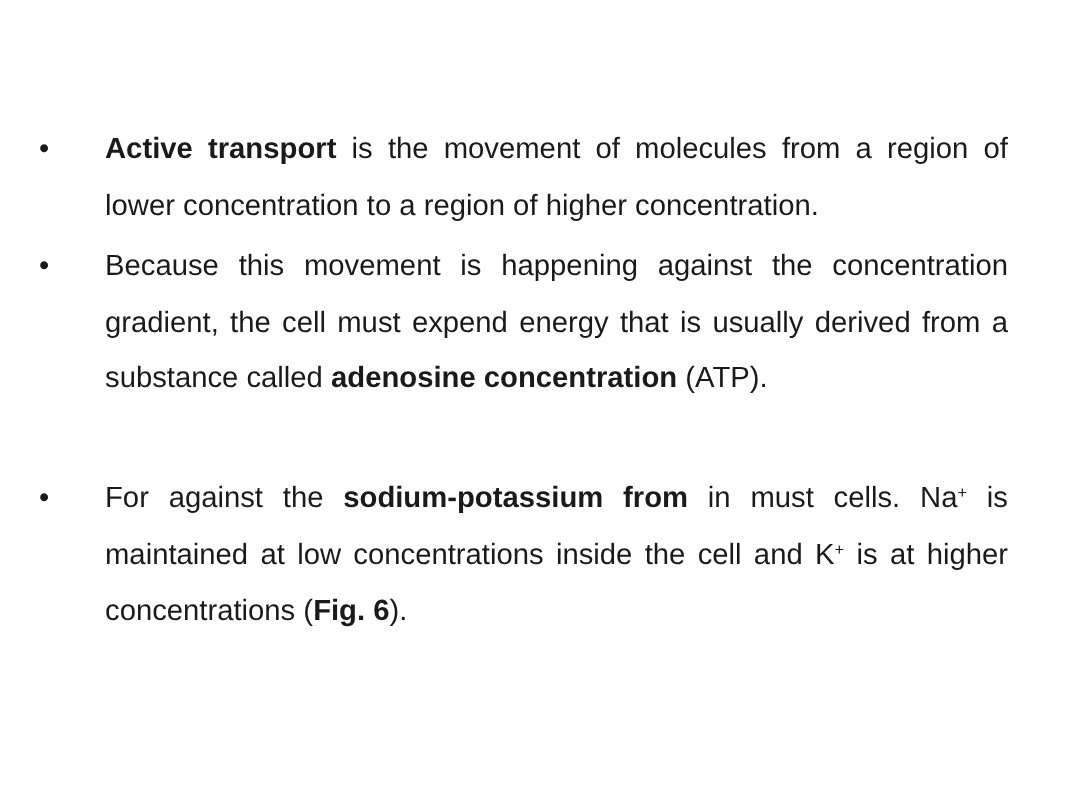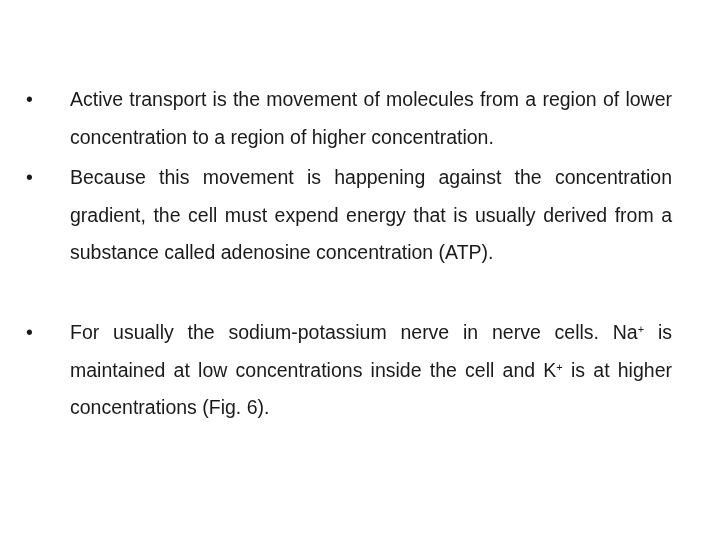--- a/index.html
+++ b/index.html
@@ -1,33 +1,33 @@
 <!DOCTYPE html>
 <html><head>
   <meta charset="utf-8">
   <style>
     html, body { margin:0; padding:0; background:#ffffff; }
     body { width:720px; height:540px; position:relative; overflow:hidden;
       font-family:"Liberation Sans", sans-serif; color:#1a1a1a; }
     .bullet-item { position:absolute; left:70px; width:602px; font-size:19.5px; line-height:37.5px; text-align:justify; text-align-last:left; }
     .dot { position:absolute; left:-44px; top:0; font-size:19.5px; }
-    b { font-weight:normal; }
+    b { font-weight:bold; }
     sup { font-size:11px; vertical-align:6px; line-height:0; }
   </style>
 </head>
 <body>
 
 <div>
   <div class="bullet-item" style="top:81px">
     <span class="dot">•</span>
     <b>Active transport</b><span> is the movement of molecules from a region of lower concentration to a region of higher concentration.</span>
   </div>
 
   <div class="bullet-item" style="top:159px">
     <span class="dot">•</span>
     <span>Because this movement is happening against the concentration gradient, the cell must expend energy that is usually derived from a substance called </span><b>adenosine concentration</b><span> (ATP).</span>
   </div>
 
   <div class="bullet-item" style="top:314px">
     <span class="dot">•</span>
-    <span>For usually the </span><b>sodium-potassium nerve</b><span> in nerve cells. Na</span><sup>+</sup><span> is maintained at low concentrations inside the cell and K</span><sup>+</sup><span> is at higher concentrations (</span><b>Fig. 6</b><span>).</span>
+    <span>For against the </span><b>sodium-potassium from</b><span> in must cells. Na</span><sup>+</sup><span> is maintained at low concentrations inside the cell and K</span><sup>+</sup><span> is at higher concentrations (</span><b>Fig. 6</b><span>).</span>
   </div>
 </div>
 
 </body></html>

